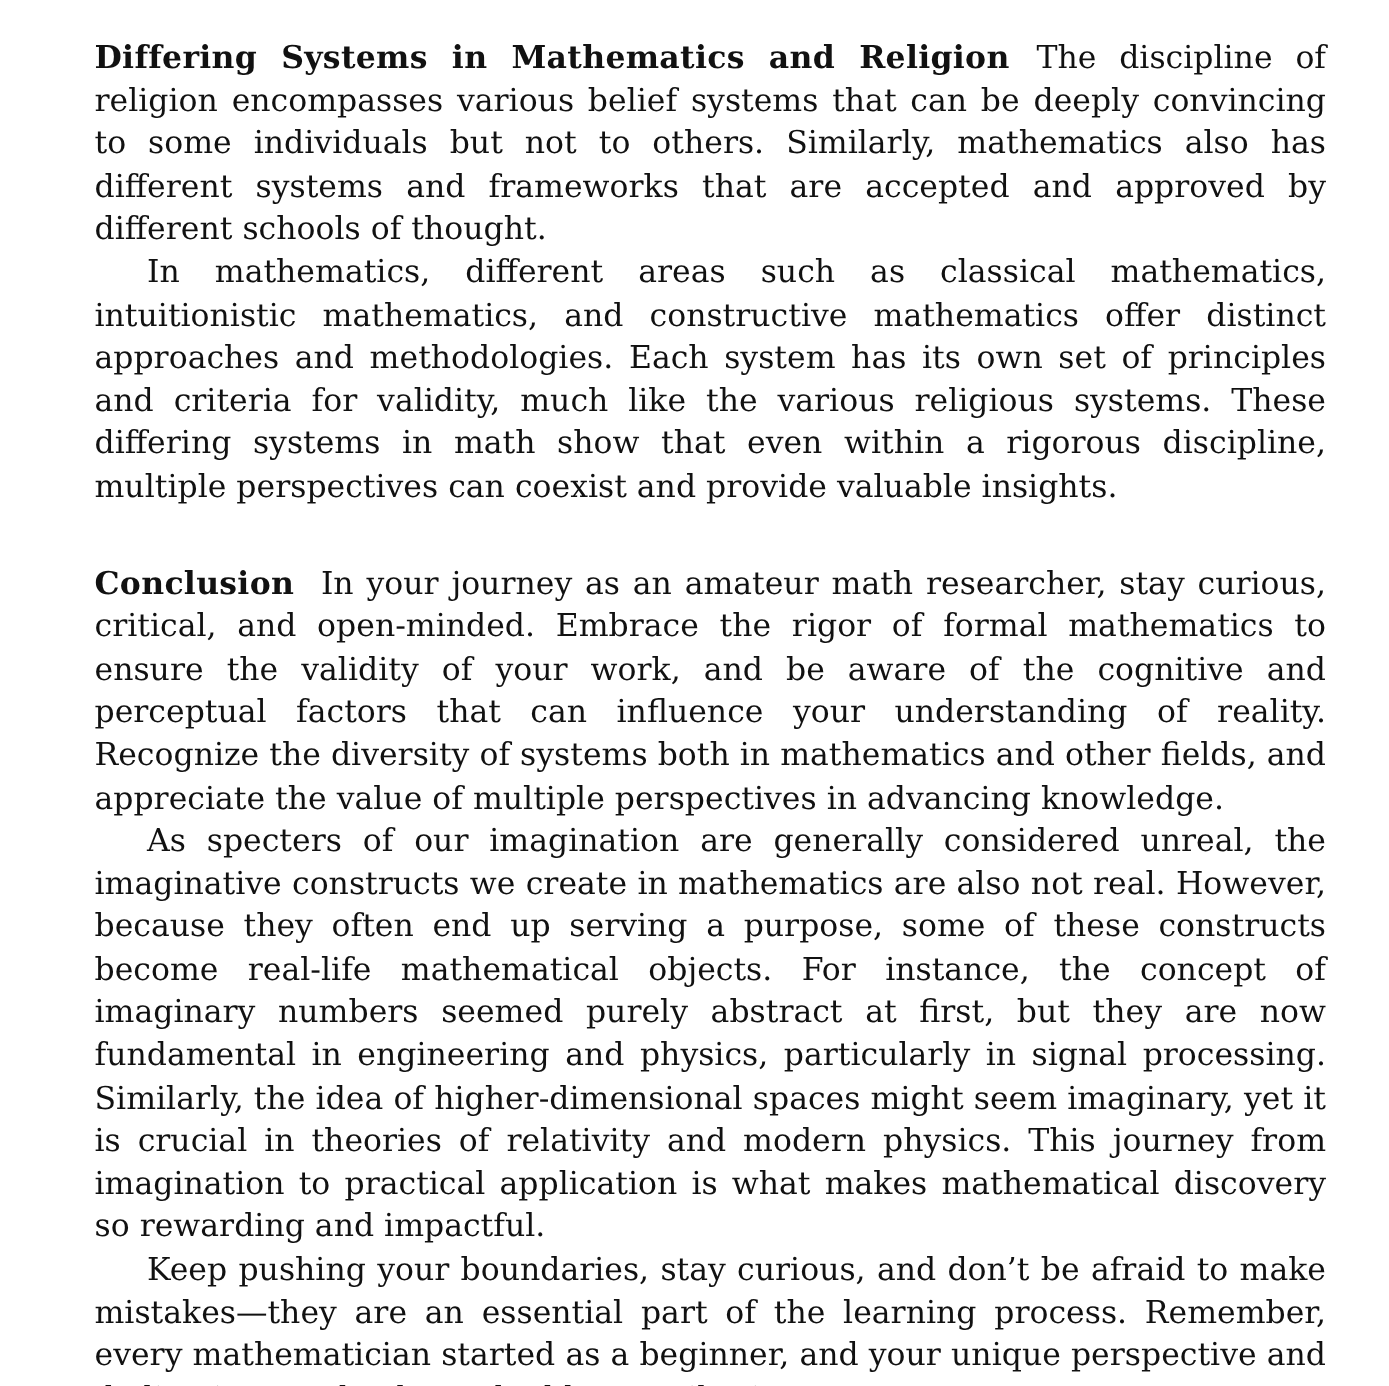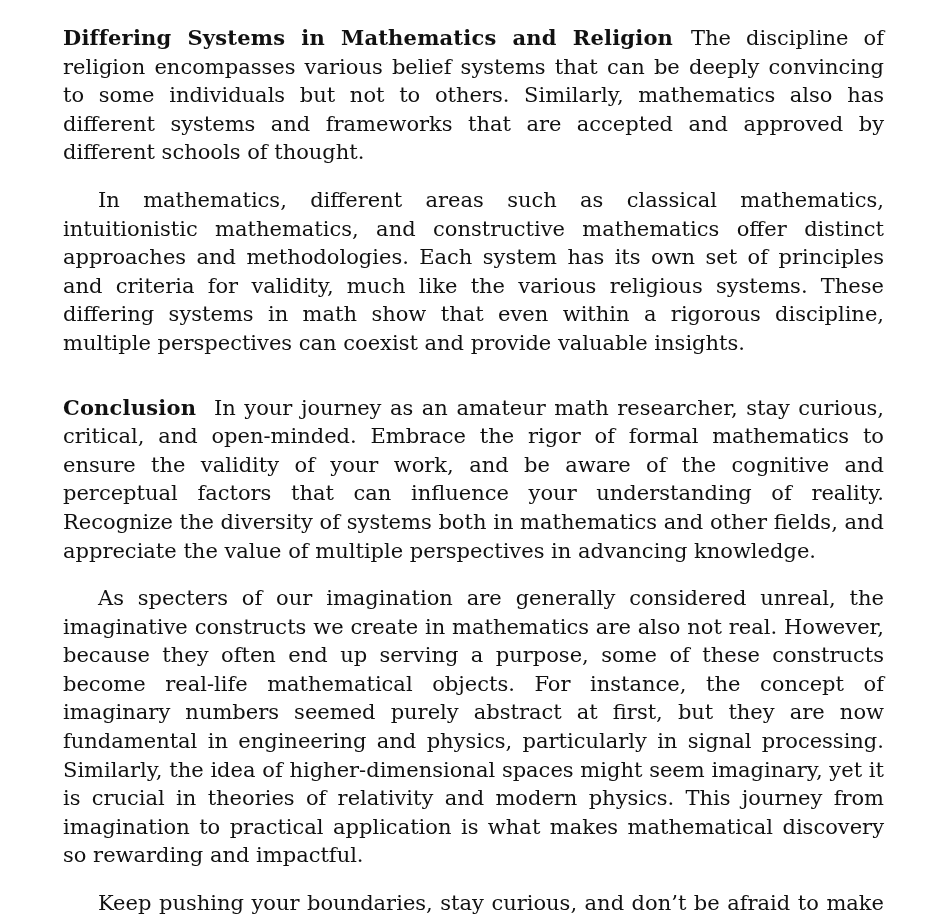--- a/index.html
+++ b/index.html
@@ -23,21 +23,20 @@
     color: #111111;
     text-align: justify;
     text-justify: inter-word;
   }
   .para {
     margin: 0;
     padding: 0;
   }
   .para.indent {
     text-indent: 35px;
-    margin-top: 19px;
   }
   .section-conclusion {
     margin-top: 36px;
   }
   .run-in-heading {
     font-weight: 700;
     margin-right: 0.85em;
     letter-spacing: 0.2px;
   }
 </style>

